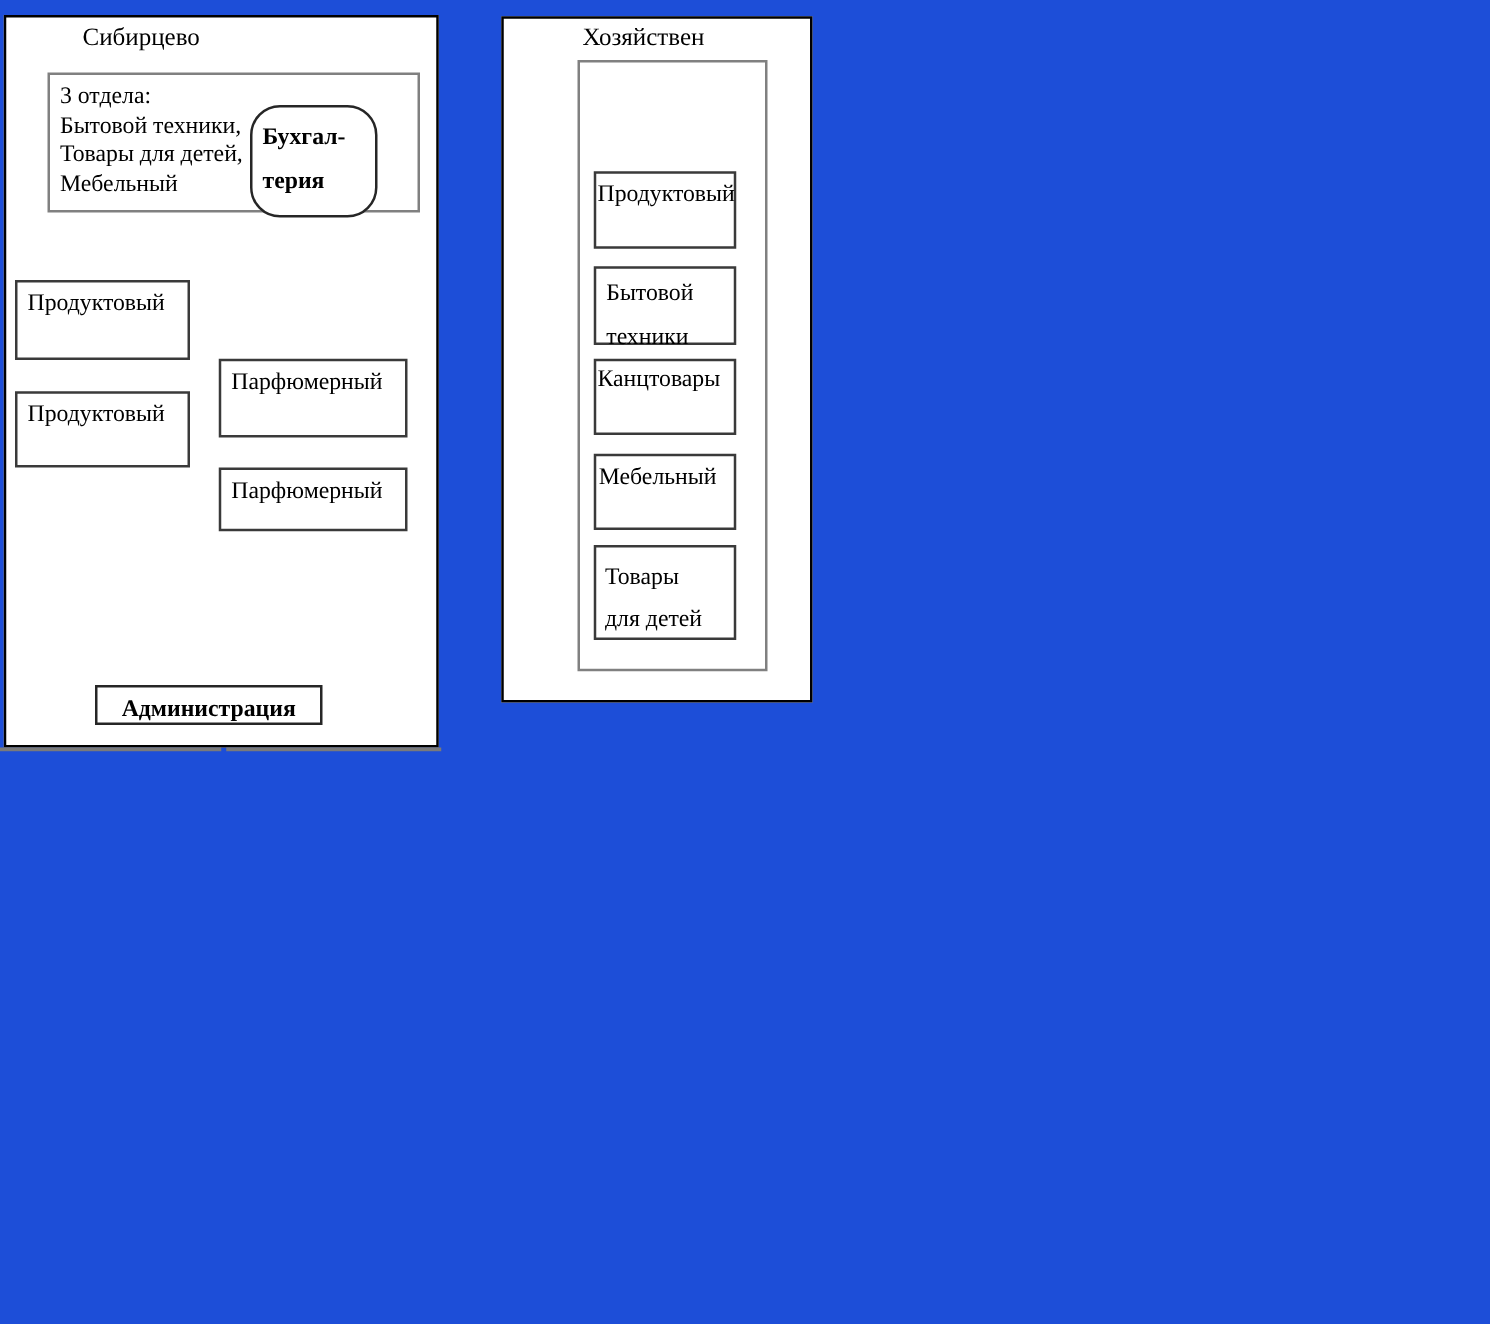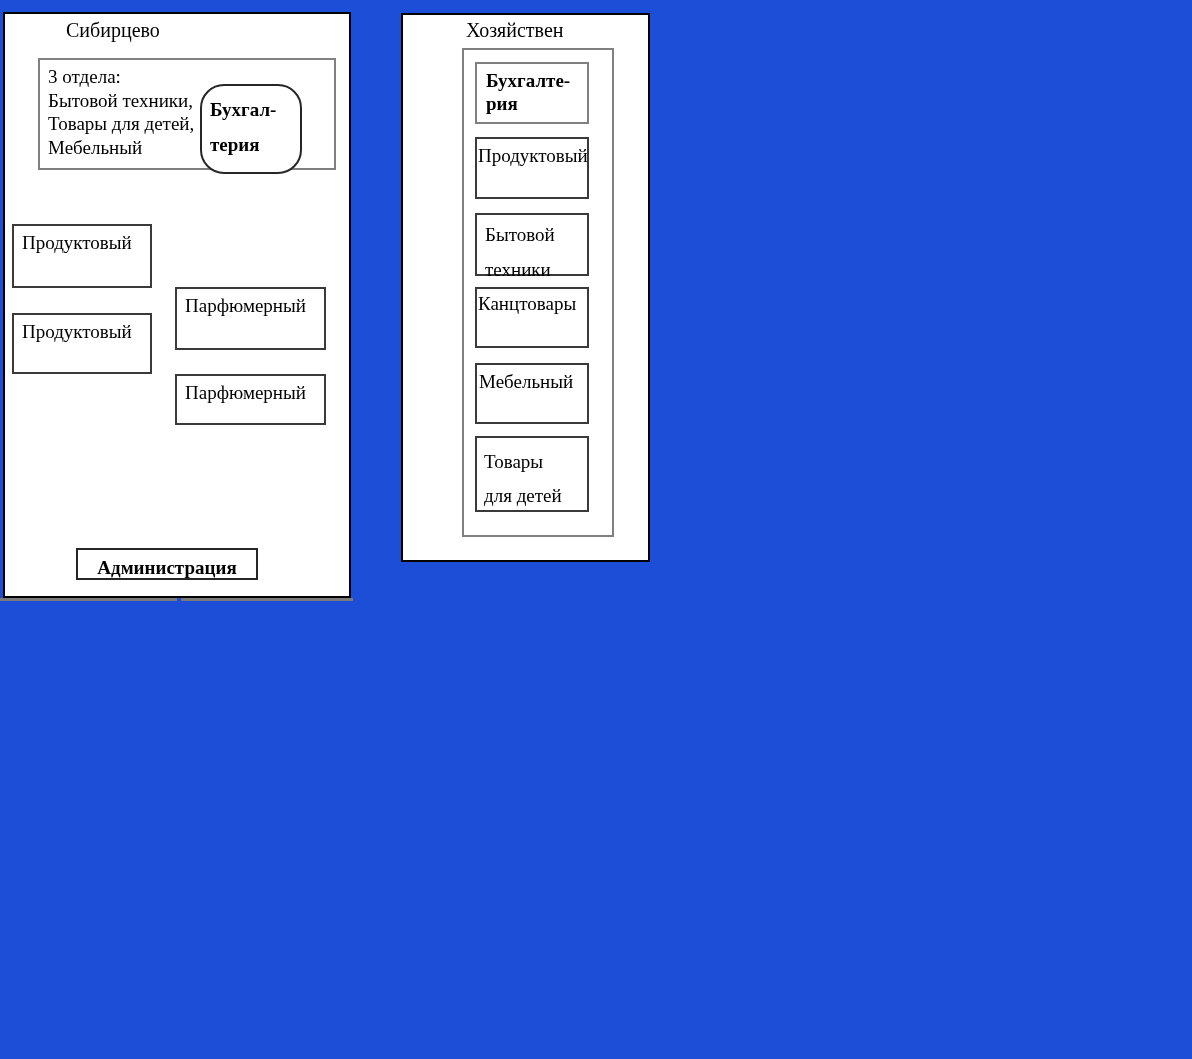--- a/index.html
+++ b/index.html
@@ -77,22 +77,20 @@
 
 
   <div class="box bold" style="left:76px;top:548px;width:182px;height:32px;text-align:center;line-height:31px;padding:2px 4px;border-color:#262626;">Администрация</div>
 
   <div class="outer" style="left:401px;top:13px;width:249px;height:549px;"></div>
 
   <div class="title" style="left:466px;top:19px;">Хозяйствен</div>
 
   <div class="box gray" style="left:462px;top:48px;width:152px;height:489px;"></div>
 
-  <div class="box gray bold" style="left:475px;top:62px;width:114px;height:62px;line-height:23px;padding:5px 9px;">Бухгалте-
-рия</div>
 
   <div class="box" style="left:475px;top:137px;width:114px;height:62px;padding:5px 1px;">Продуктовый</div>
 
   <div class="box" style="left:475px;top:213px;width:114px;height:63px;line-height:35px;padding:2px 8px;">Бытовой
 техники</div>
 
   <div class="box" style="left:475px;top:287px;width:114px;height:61px;padding:3px 1px;">Канцтовары</div>
 
   <div class="box" style="left:475px;top:363px;width:114px;height:61px;padding:5px 2px;">Мебельный</div>
 

